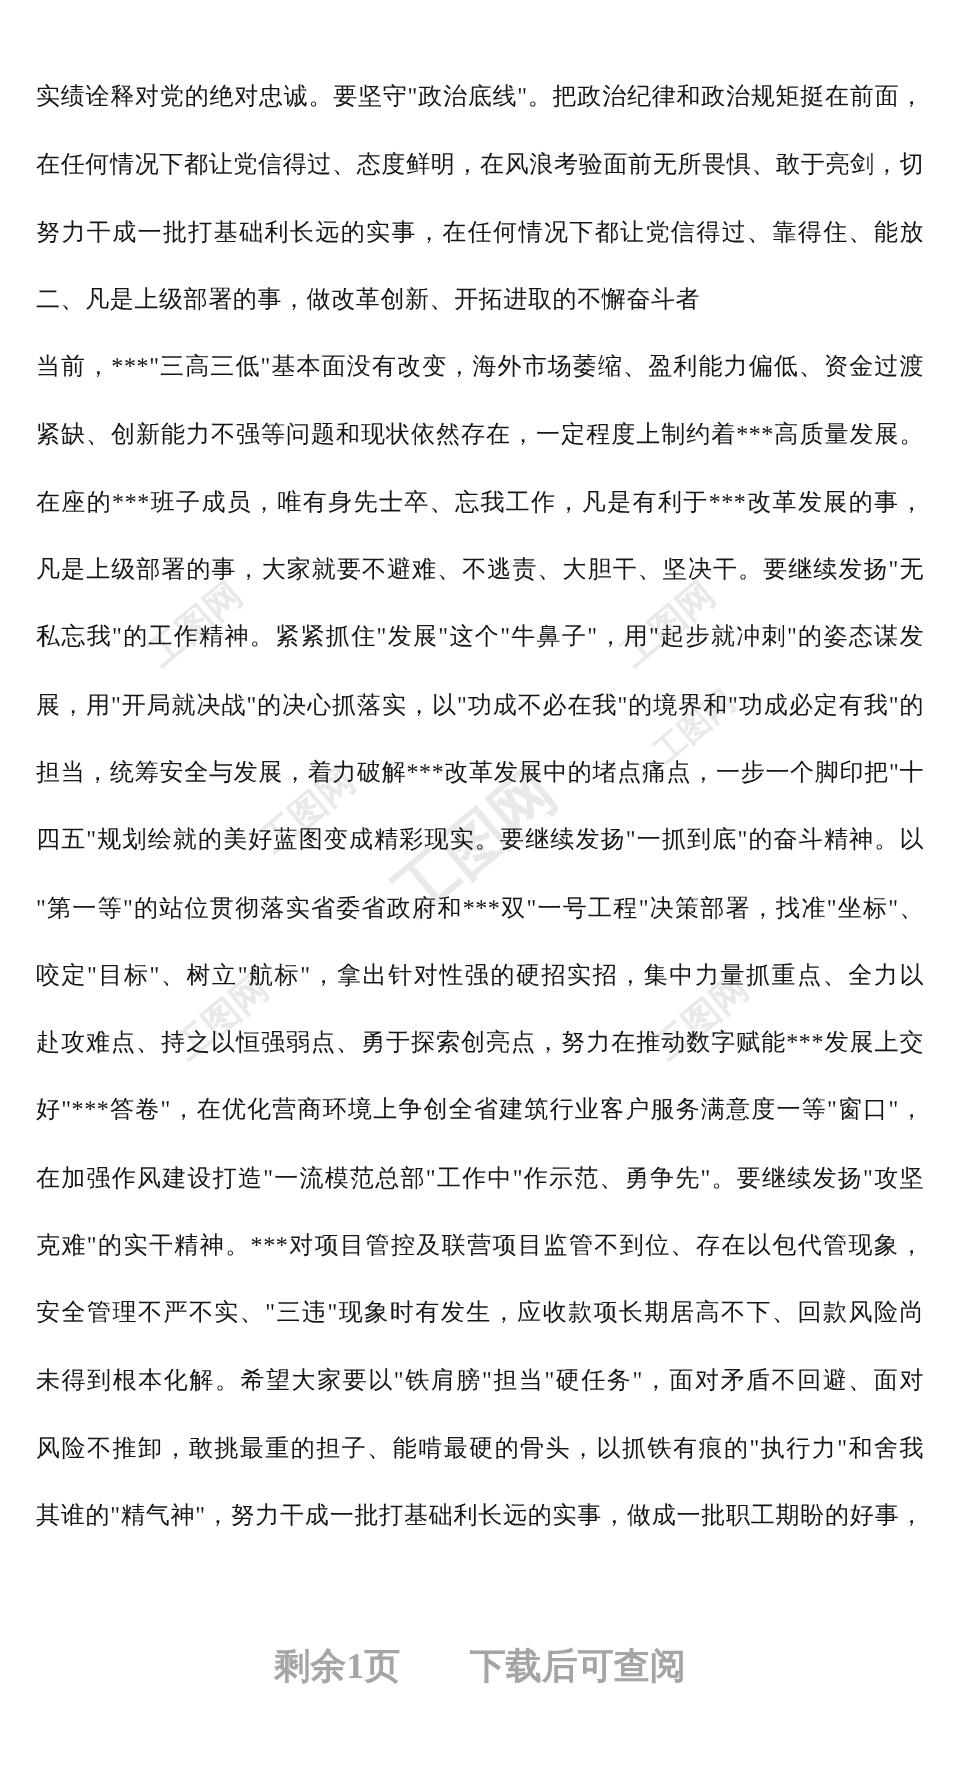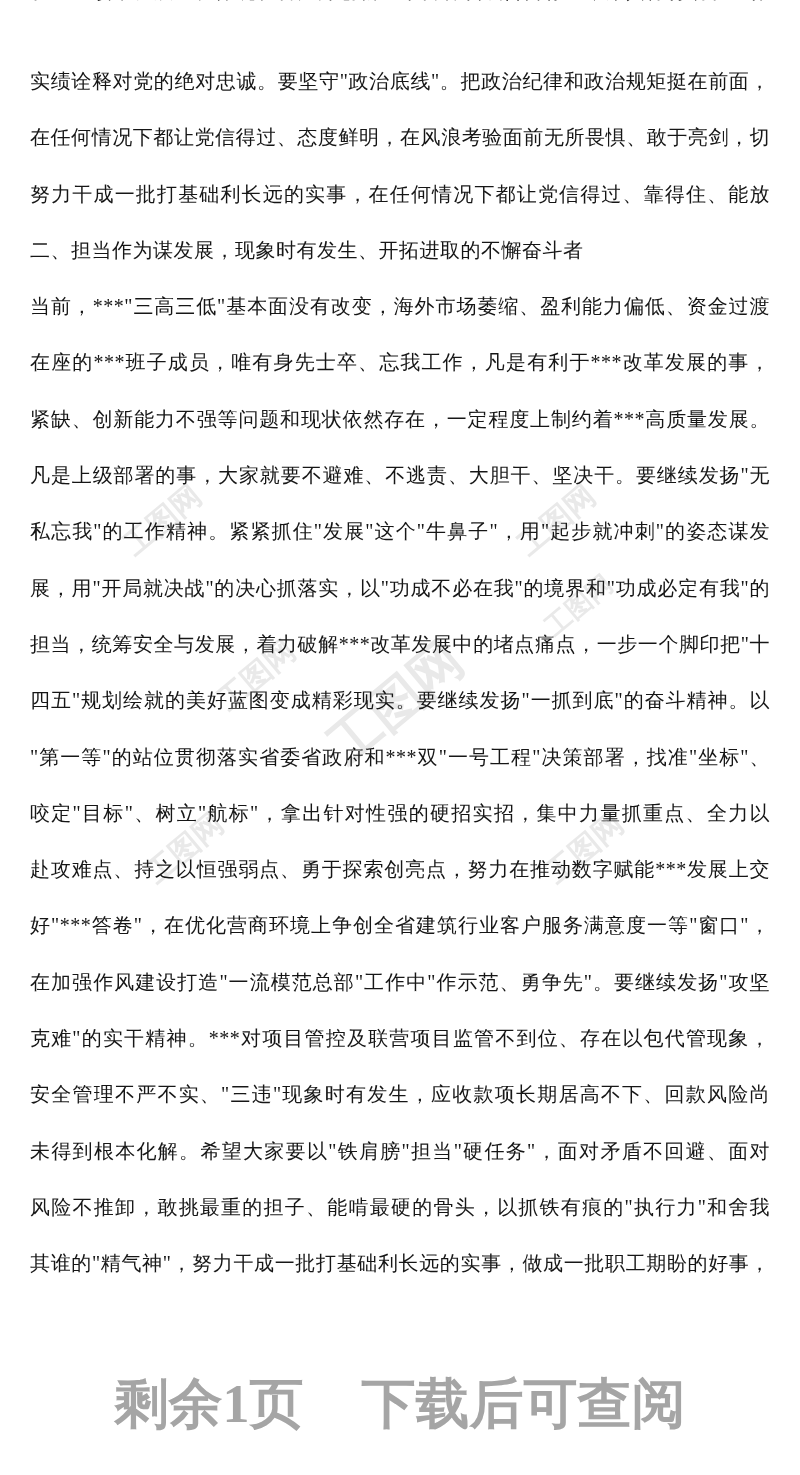--- a/index.html
+++ b/index.html
@@ -36,21 +36,21 @@
     overflow:hidden;
     color:#161616;
   }
   .tline.heading{
     text-align-last:left;
   }
   .footer{
     position:absolute;
     top:1368px;left:0;width:800px;
     text-align:center;
-    font-size:54px;
+    font-size:30px;
     font-weight:bold;
     font-family:"Liberation Serif","DejaVu Serif",serif;
     white-space:nowrap;
   }
   .footer .gap{display:inline-block;width:58px;}
 </style>
 </head>
 <body>
 
 <div class="page">
@@ -66,24 +66,24 @@
     </div>
 
   <div class="doc-clip" id="docClip">
       <div class="tline">在企业改革发展上、体现在奋力开创新业平台各项融合目标上，用具体行动和工作</div>
     </div>
 
   <div class="doc-body" id="docBody">
       <div class="tline">实绩诠释对党的绝对忠诚。要坚守"政治底线"。把政治纪律和政治规矩挺在前面，</div>
       <div class="tline">在任何情况下都让党信得过、态度鲜明，在风浪考验面前无所畏惧、敢于亮剑，切</div>
       <div class="tline">努力干成一批打基础利长远的实事，在任何情况下都让党信得过、靠得住、能放心。</div>
-      <div class="tline heading">二、担当作为谋发展，现象时有发生、开拓进取的不懈奋斗者</div>
+      <div class="tline heading">二、凡是上级部署的事，做改革创新、开拓进取的不懈奋斗者</div>
       <div class="tline">当前，***"三高三低"基本面没有改变，海外市场萎缩、盈利能力偏低、资金过渡</div>
+      <div class="tline">紧缺、创新能力不强等问题和现状依然存在，一定程度上制约着***高质量发展。</div>
       <div class="tline">在座的***班子成员，唯有身先士卒、忘我工作，凡是有利于***改革发展的事，</div>
-      <div class="tline">紧缺、创新能力不强等问题和现状依然存在，一定程度上制约着***高质量发展。</div>
       <div class="tline">凡是上级部署的事，大家就要不避难、不逃责、大胆干、坚决干。要继续发扬"无</div>
       <div class="tline">私忘我"的工作精神。紧紧抓住"发展"这个"牛鼻子"，用"起步就冲刺"的姿态谋发</div>
       <div class="tline">展，用"开局就决战"的决心抓落实，以"功成不必在我"的境界和"功成必定有我"的</div>
       <div class="tline">担当，统筹安全与发展，着力破解***改革发展中的堵点痛点，一步一个脚印把"十</div>
       <div class="tline">四五"规划绘就的美好蓝图变成精彩现实。要继续发扬"一抓到底"的奋斗精神。以</div>
       <div class="tline">"第一等"的站位贯彻落实省委省政府和***双"一号工程"决策部署，找准"坐标"、</div>
       <div class="tline">咬定"目标"、树立"航标"，拿出针对性强的硬招实招，集中力量抓重点、全力以</div>
       <div class="tline">赴攻难点、持之以恒强弱点、勇于探索创亮点，努力在推动数字赋能***发展上交</div>
       <div class="tline">好"***答卷"，在优化营商环境上争创全省建筑行业客户服务满意度一等"窗口"，</div>
       <div class="tline">在加强作风建设打造"一流模范总部"工作中"作示范、勇争先"。要继续发扬"攻坚</div>

